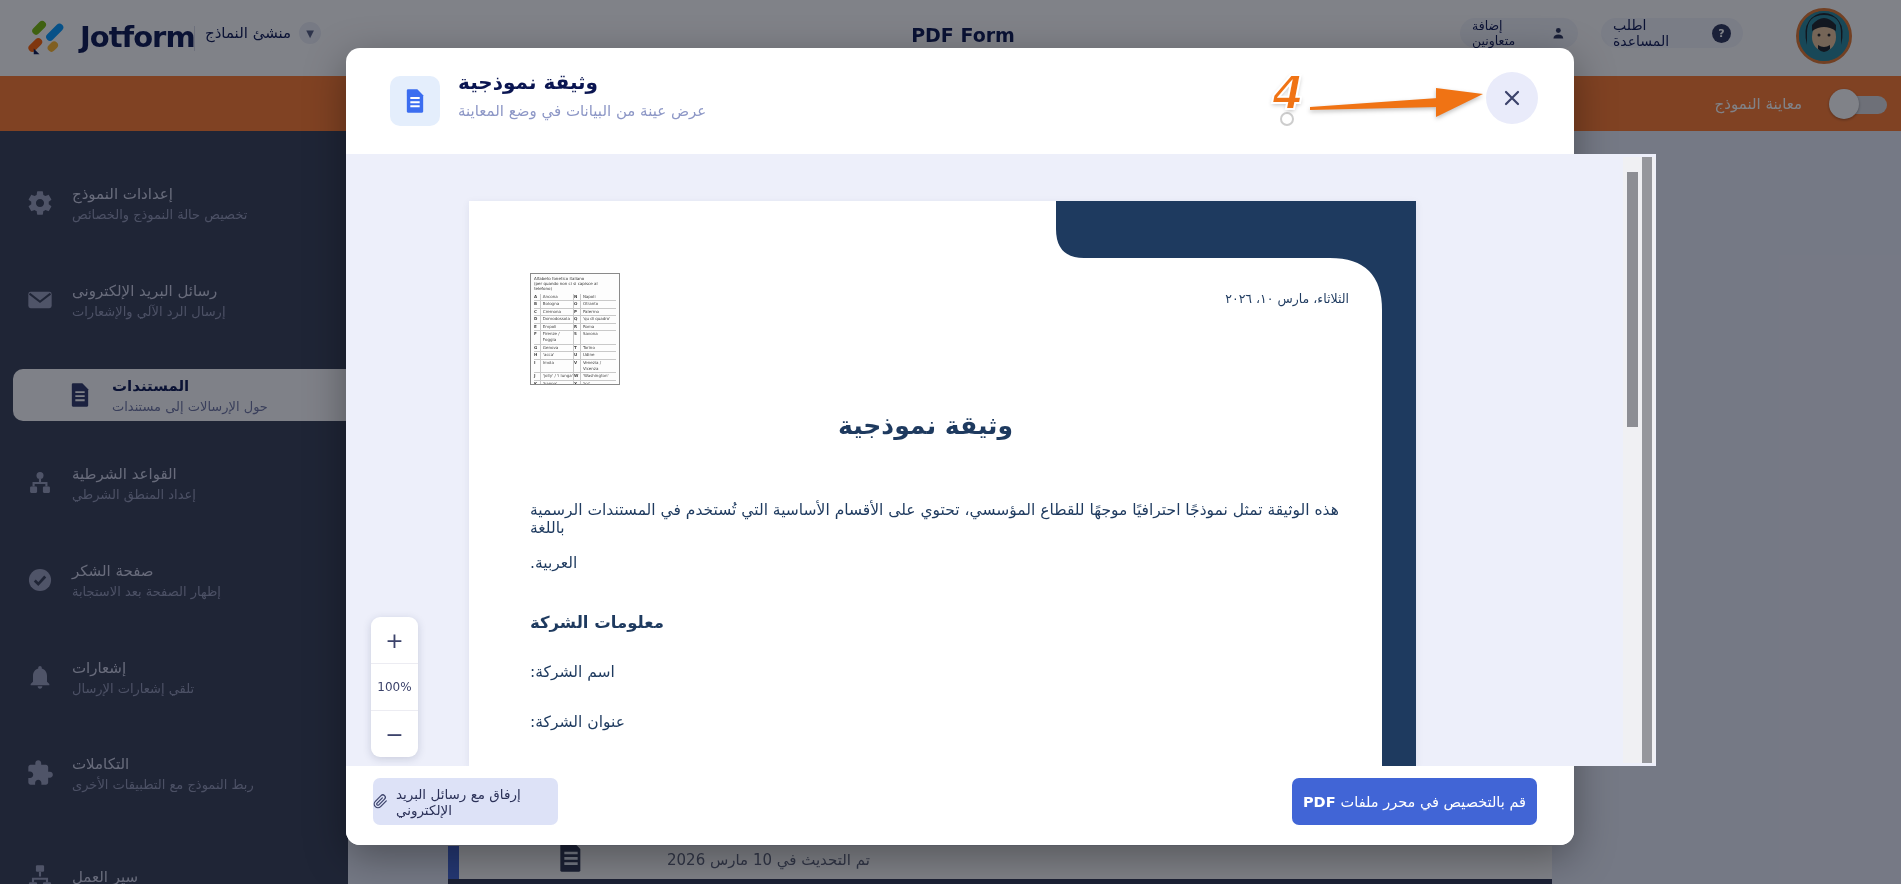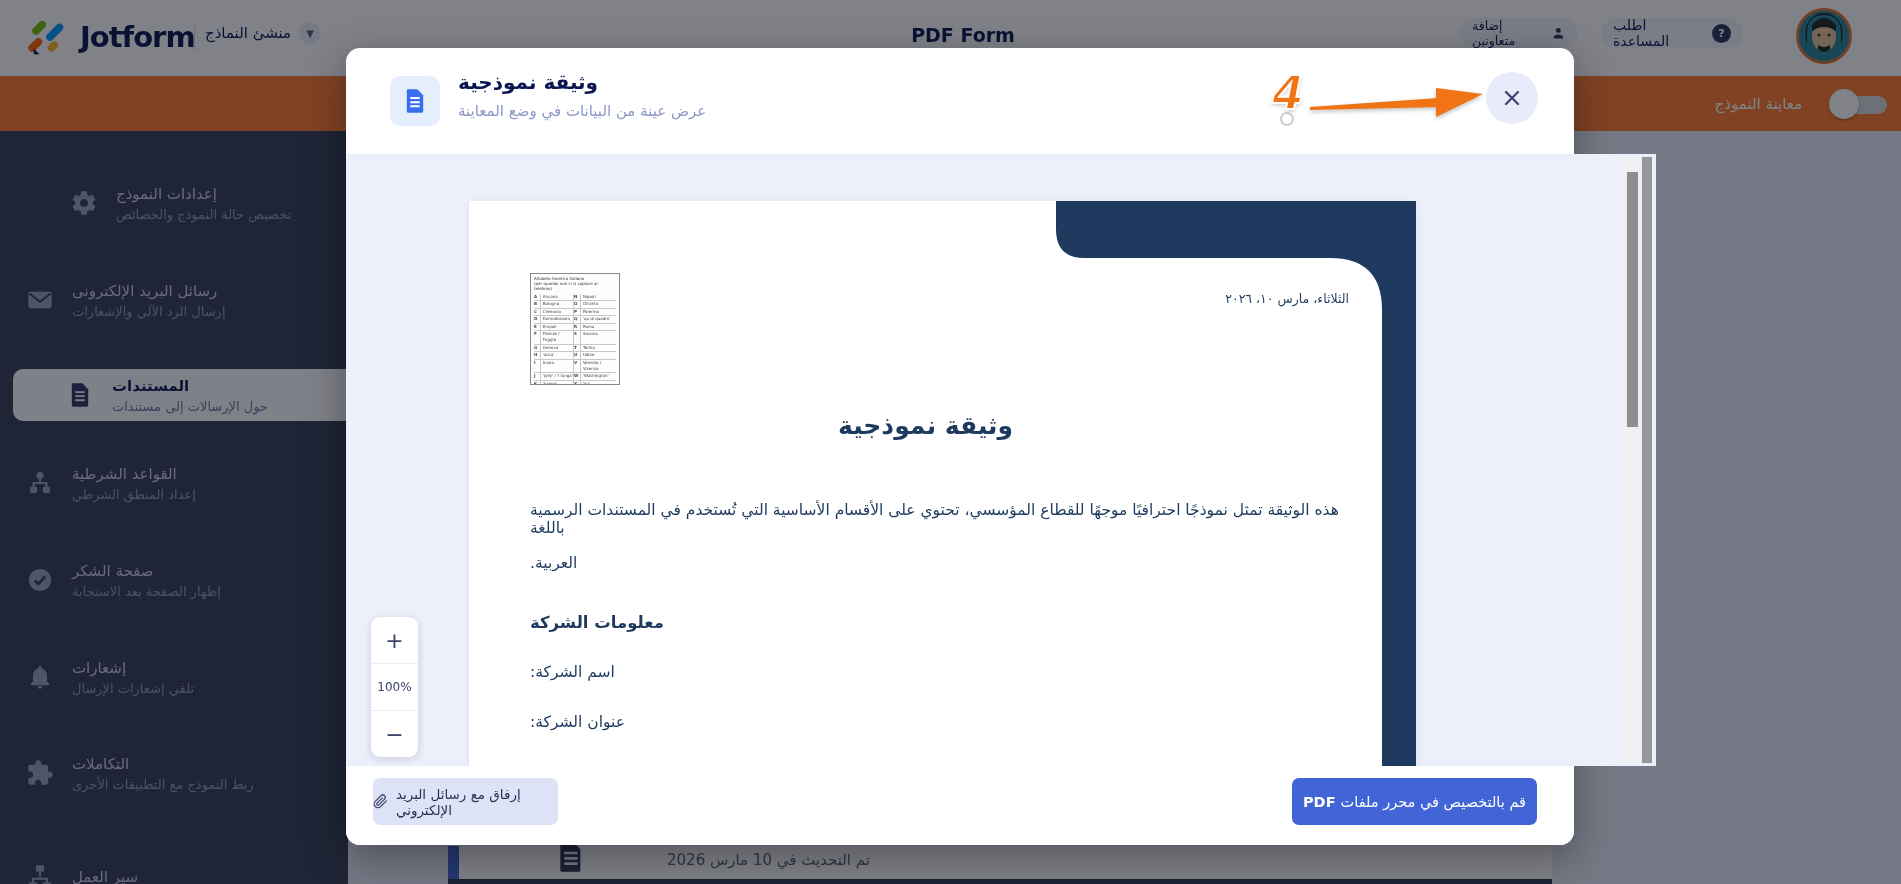--- a/index.html
+++ b/index.html
@@ -157,21 +157,21 @@
       <span class="preview-label">معاينة النموذج</span>
       <div class="toggle">
         <div class="toggle-track"></div>
         <div class="toggle-knob"></div>
       </div>
     </div>
   </div>
 
   <div class="sidebar">
 
-    <div class="side-item" style="top:36px;padding-left:44px;">
+    <div class="side-item" style="top:36px;">
       <svg class="side-icon" viewBox="0 0 24 24">
         <path fill="#9aa0bc" d="M19.43 12.98c.04-.32.07-.64.07-.98s-.03-.66-.07-.98l2.11-1.65c.19-.15.24-.42.12-.64l-2-3.46c-.12-.22-.39-.3-.61-.22l-2.49 1c-.52-.4-1.08-.73-1.69-.98l-.38-2.65C14.46 2.18 14.25 2 14 2h-4c-.25 0-.46.18-.49.42l-.38 2.65c-.61.25-1.17.59-1.69.98l-2.49-1c-.23-.09-.49 0-.61.22l-2 3.46c-.13.22-.07.49.12.64l2.11 1.65c-.04.32-.07.65-.07.98s.03.66.07.98l-2.11 1.65c-.19.15-.24.42-.12.64l2 3.46c.12.22.39.3.61.22l2.49-1c.52.4 1.08.73 1.69.98l.38 2.65c.03.24.24.42.49.42h4c.25 0 .46-.18.49-.42l.38-2.65c.61-.25 1.17-.59 1.69-.98l2.49 1c.23.09.49 0 .61-.22l2-3.46c.12-.22.07-.49-.12-.64l-2.11-1.65zM12 15.5c-1.93 0-3.5-1.57-3.5-3.5s1.57-3.5 3.5-3.5 3.5 1.57 3.5 3.5-1.57 3.5-3.5 3.5z"></path>
       </svg>
       <div class="side-texts">
         <div class="side-title">إعدادات النموذج</div>
         <div class="side-sub">تخصيص حالة النموذج والخصائص</div>
       </div>
     </div>
 
     <div class="side-item" style="top:133px;">

